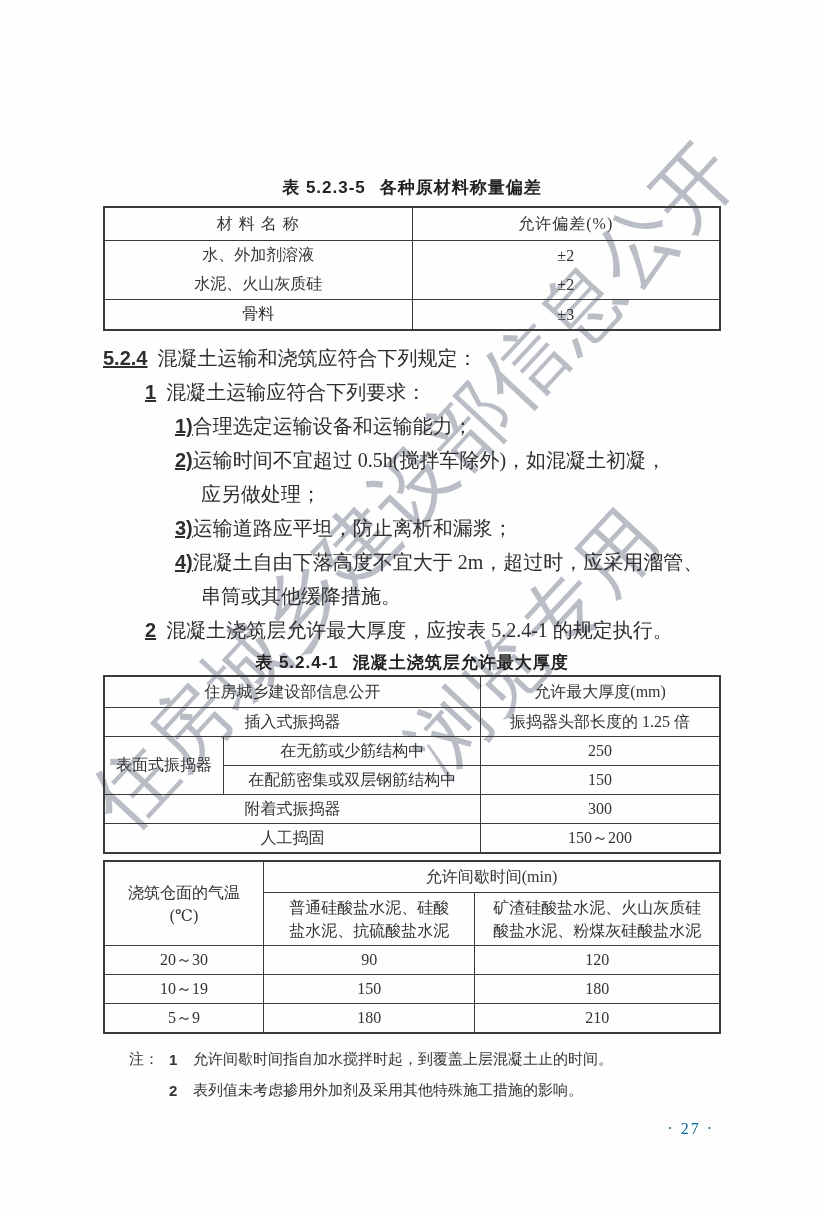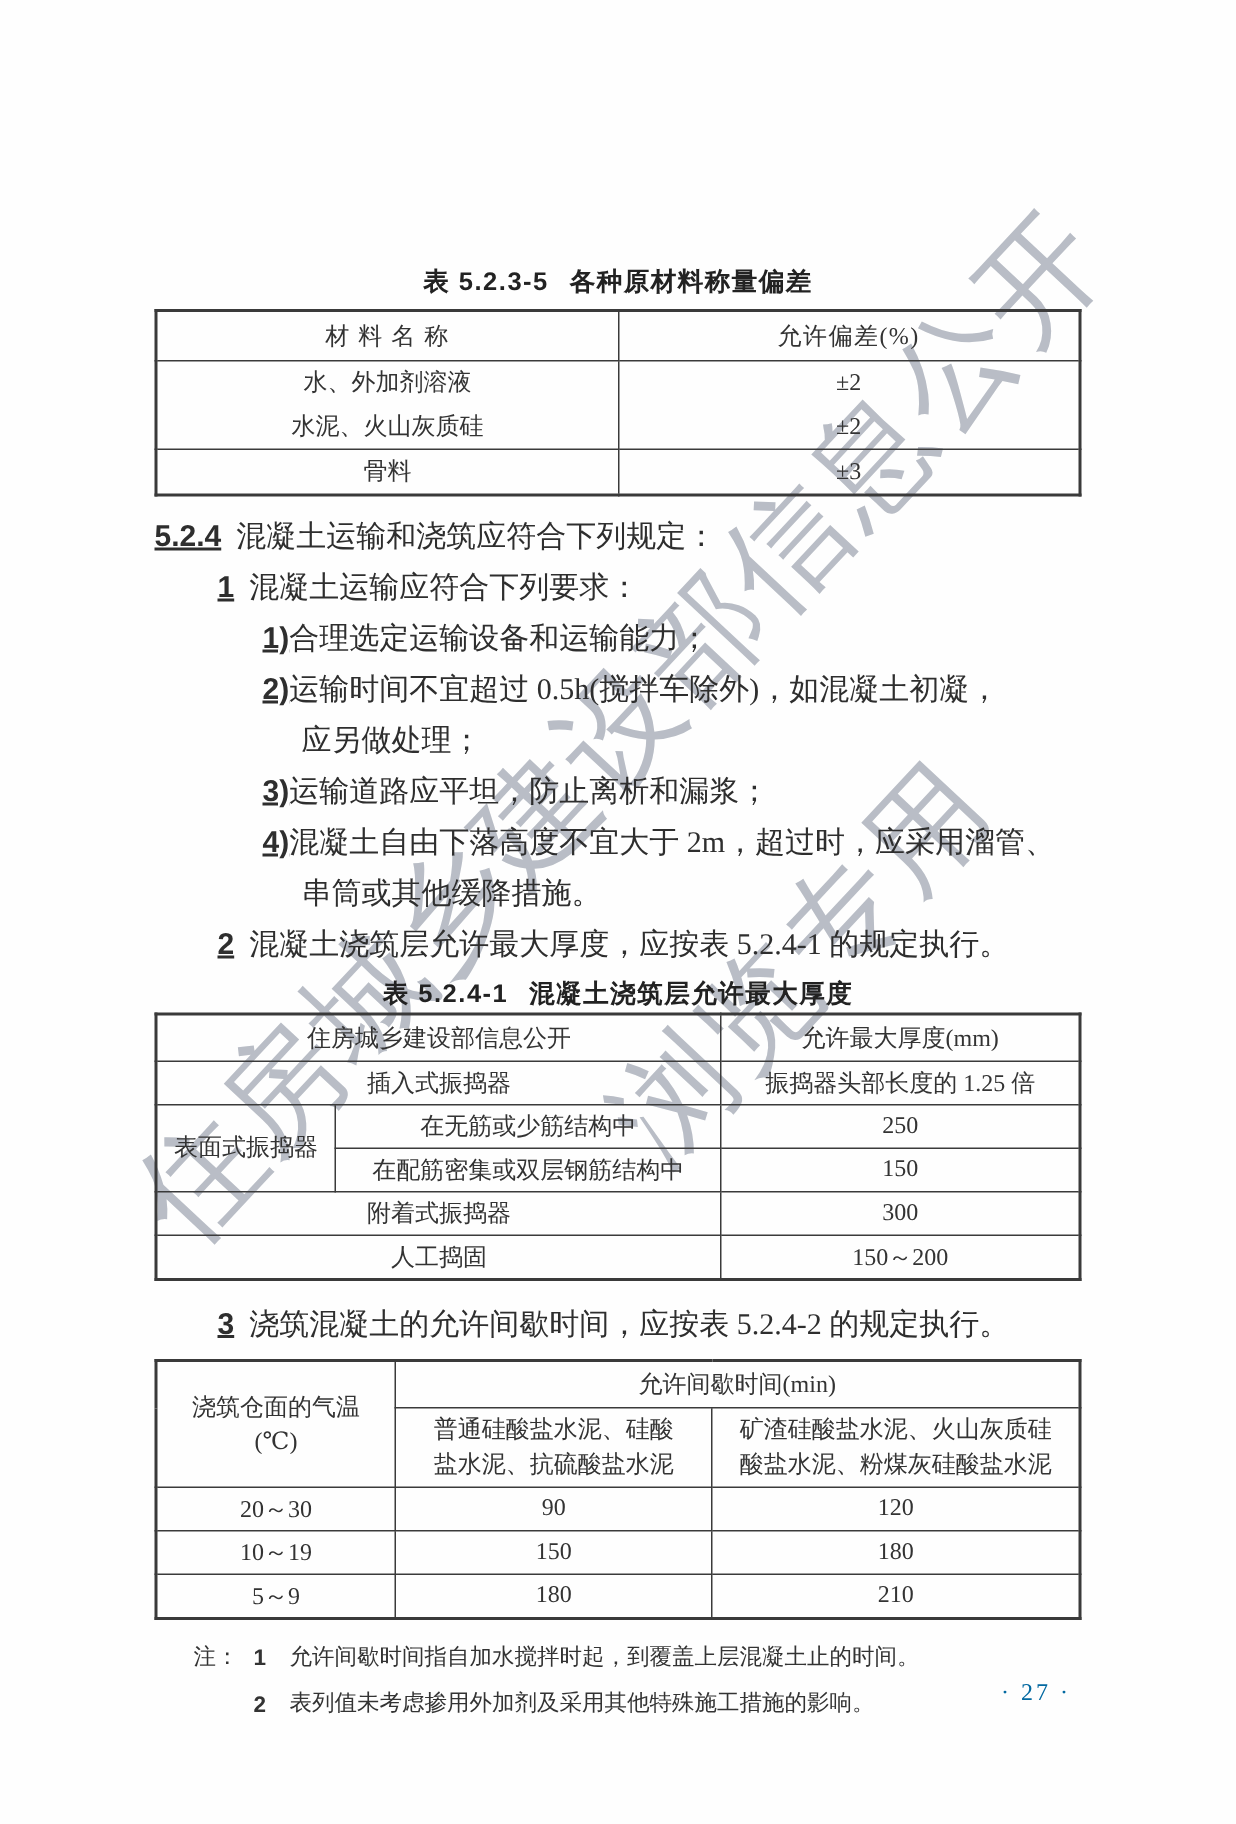--- a/index.html
+++ b/index.html
@@ -180,25 +180,20 @@
           <td colspan="2">附着式振捣器</td>
           <td>300</td>
         </tr>
         <tr>
           <td colspan="2">人工捣固</td>
           <td>150～200</td>
         </tr>
       </tbody>
     </table>
 
-    <div class="clause-block item3">
-      <p class="lv1">
-        <span class="num">3</span>&nbsp;&nbsp;<span>浇筑混凝土的允许间歇时间，应按表 5.2.4-2 的规定执行。</span>
-      </p>
-    </div>
 
     <table class="tbl tbl3" style="margin-top:6px">
       <colgroup>
           <col style="width:160px">
           <col style="width:212px">
           <col style="width:246px">
         </colgroup>
       <tbody>
         <tr>
           <th rowspan="2" class="h2">

